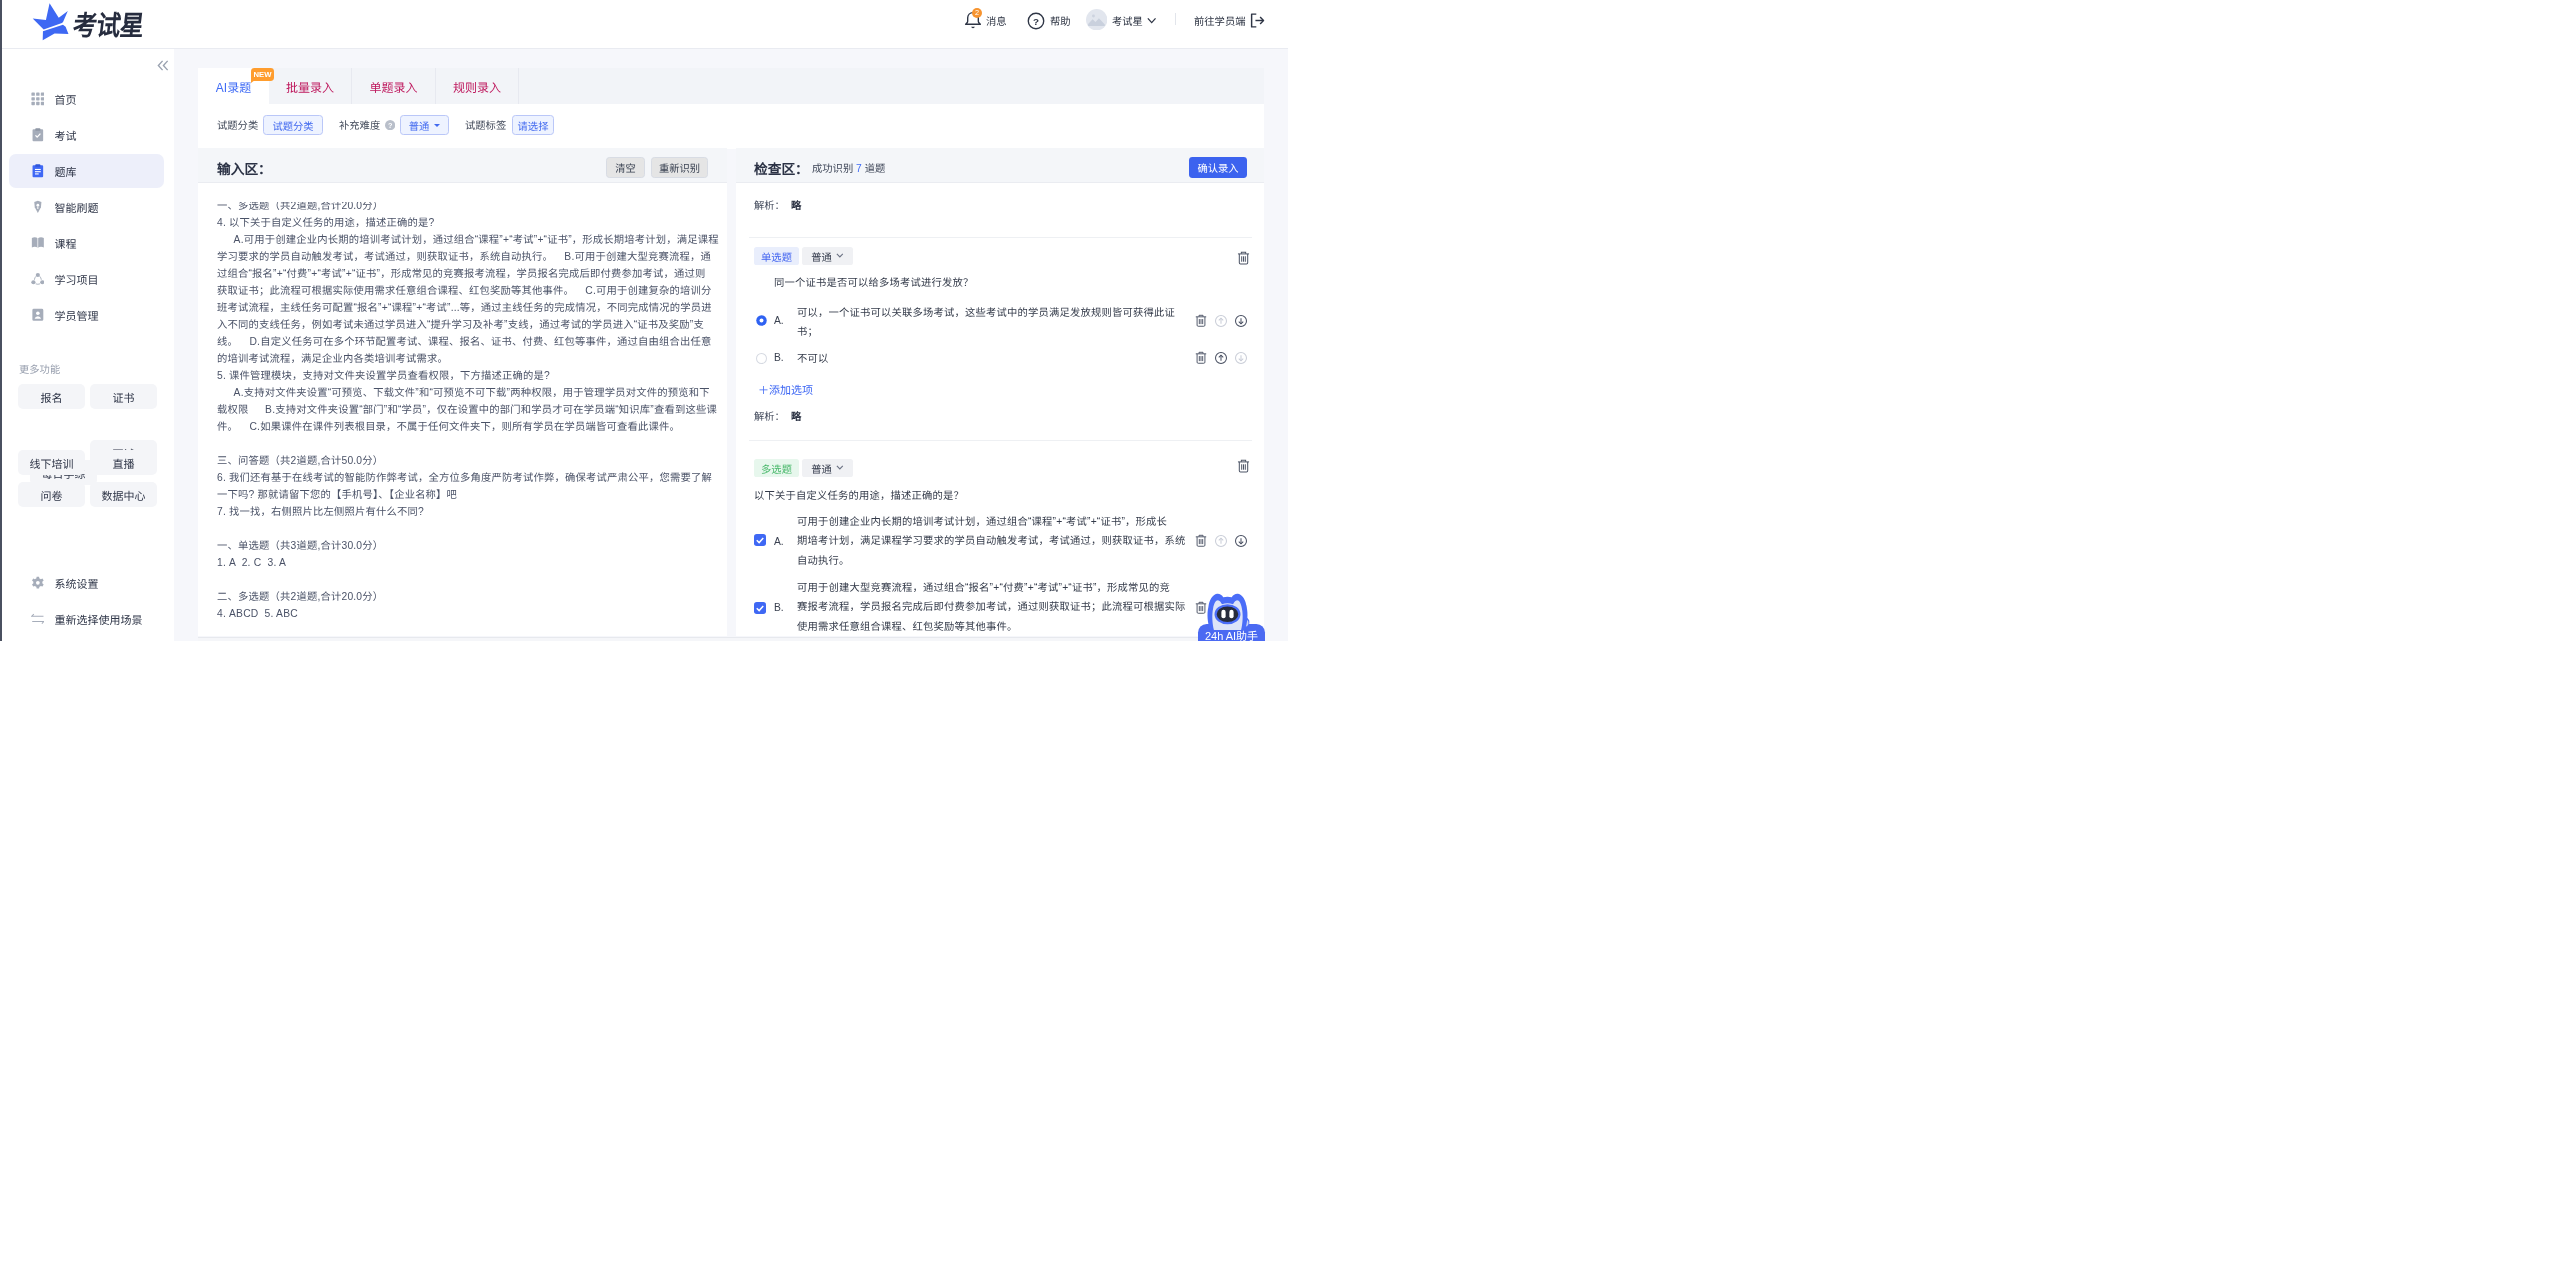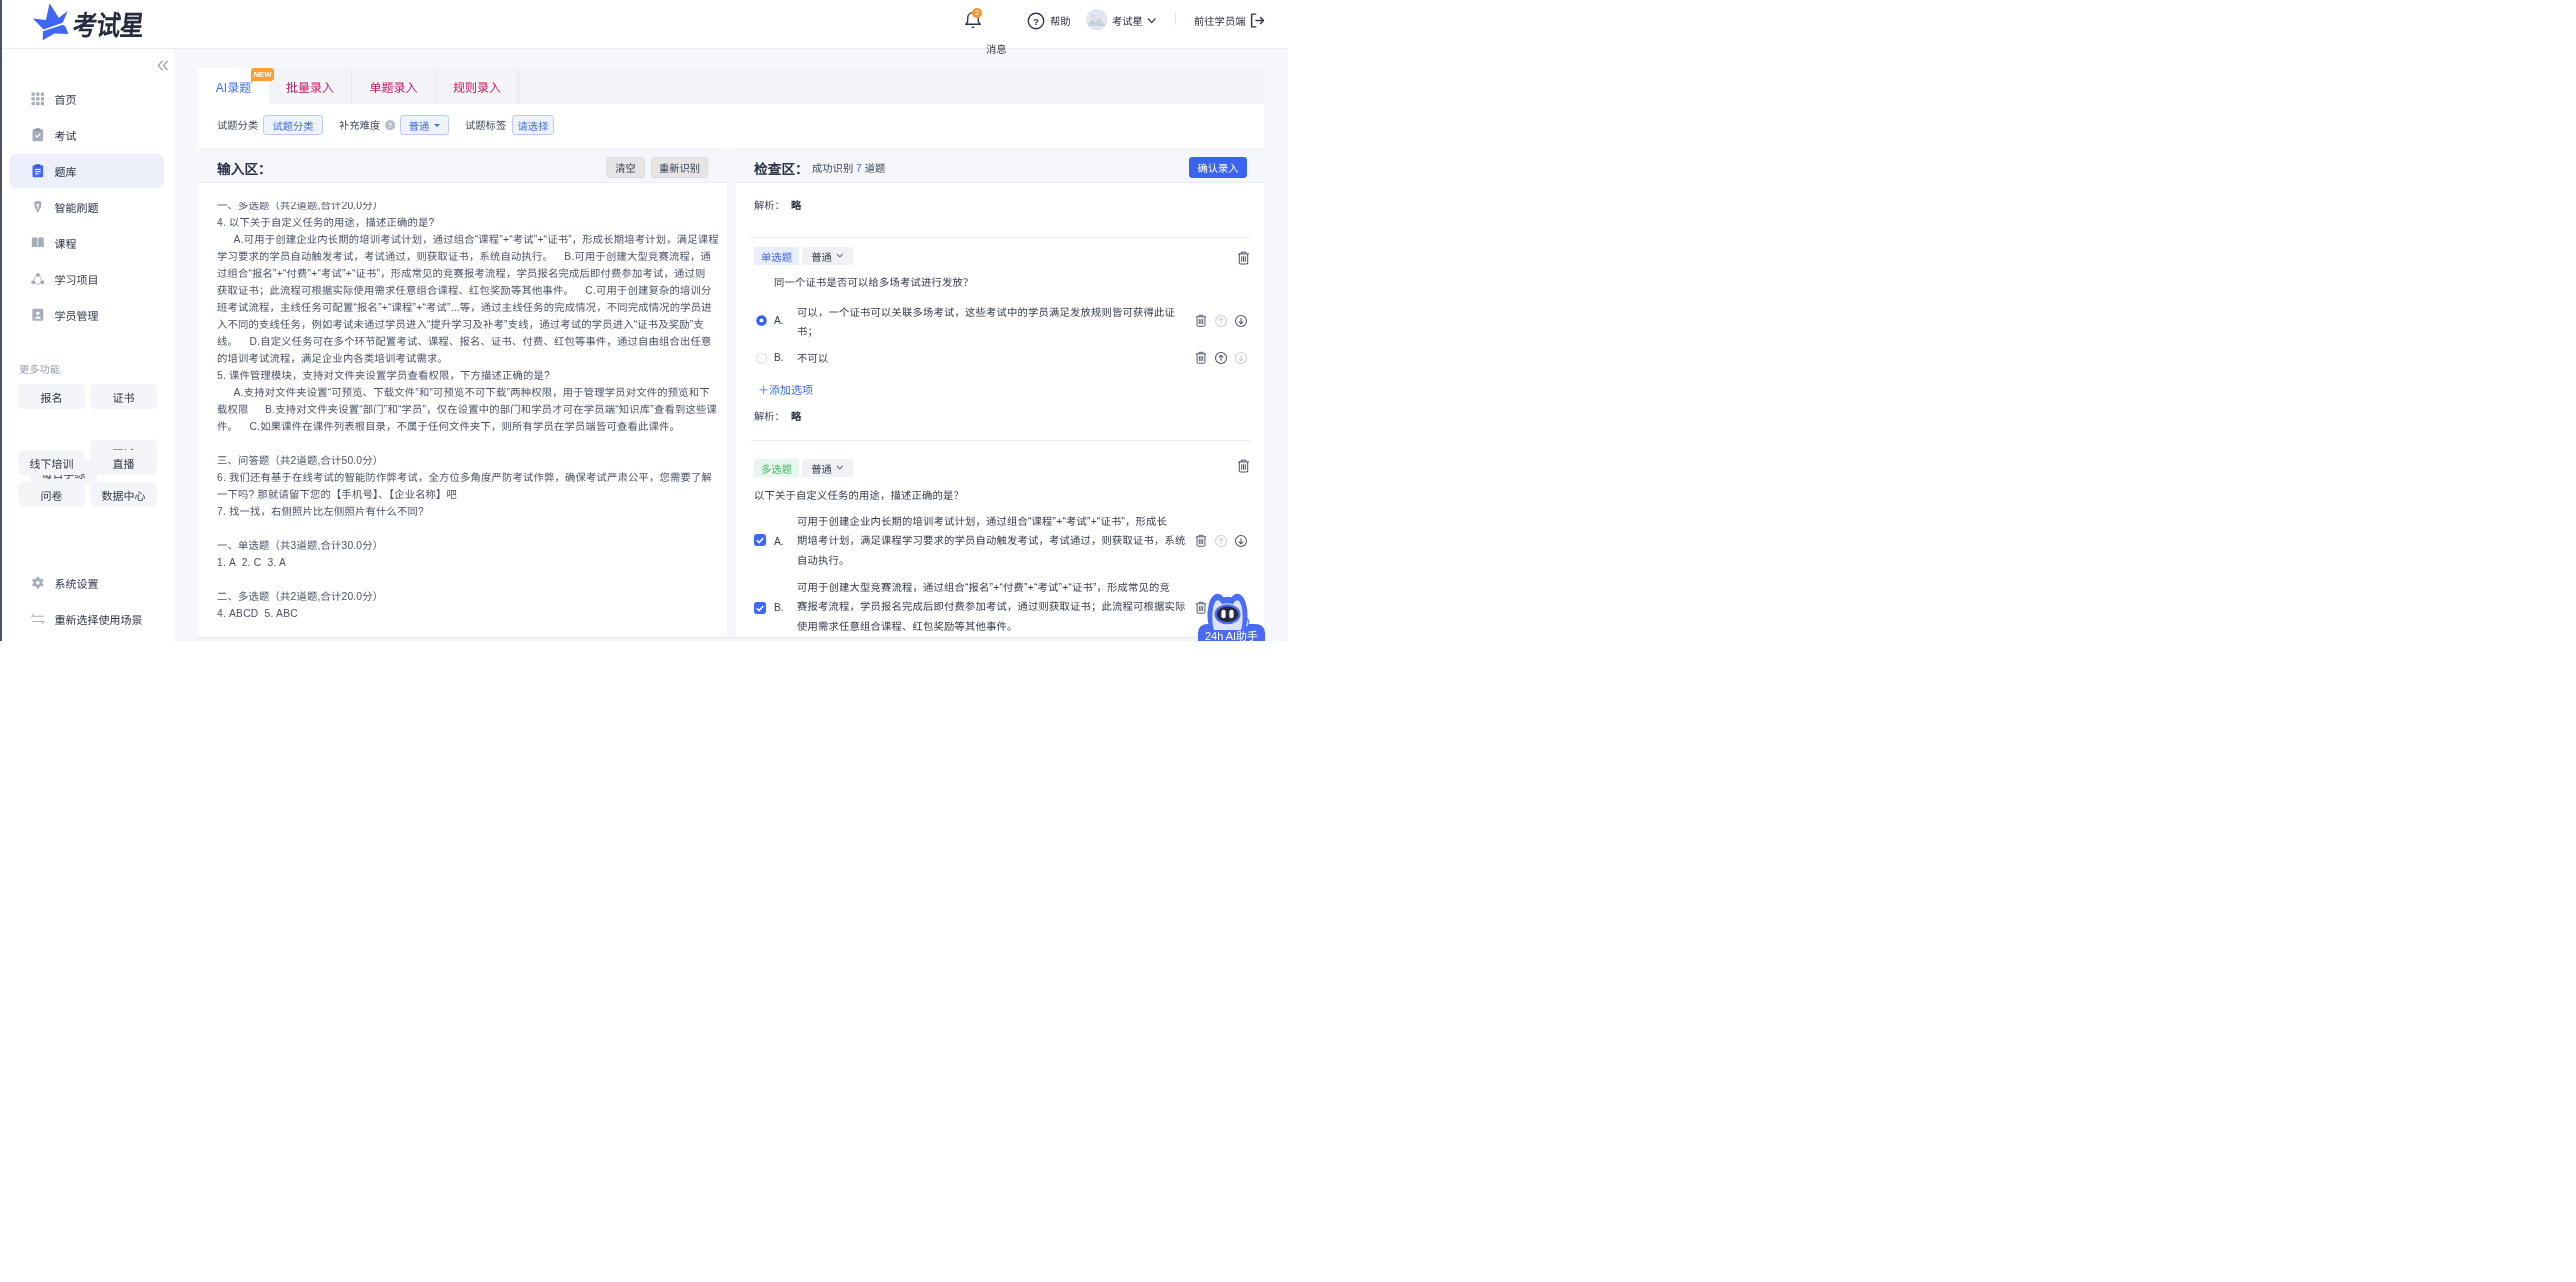--- a/index.html
+++ b/index.html
@@ -52,21 +52,21 @@
   <polygon fill="#3e68f3" points="20.4,0.3 31.2,17.3 41.9,9.5 36.3,22.4 35,23.7 13.4,31.2 0.5,18.4 16.1,20.1"></polygon>
   <polygon fill="#3e68f3" points="12.6,33.4 36.2,25.6 39.3,27.9 42.7,36.5 26.3,35.9 12.3,44.0"></polygon>
 </svg>
 <div class="abs" style="left:73px;top:13.7px;z-index:11;font-size:24px;line-height:24px;font-weight:bold;color:#262c3e;transform:skewX(-7deg) scaleY(1.13);transform-origin:50% 50%;letter-spacing:-0.4px;">考试星</div>
 
 <svg class="abs" style="left:964px;top:10.3px;z-index:11" width="18" height="19" viewBox="0 0 21 22">
   <path d="M10.5 3 c-3.7 0-6.2 2.8-6.2 6.3 v3.7 c0 0.9-0.5 1.8-1.3 2.5 l-1.1 1 h17.2 l-1.1-1 c-0.8-0.7-1.3-1.6-1.3-2.5 v-3.7 c0-3.5-2.5-6.3-6.2-6.3z" fill="none" stroke="#2e3545" stroke-width="1.6" stroke-linejoin="round"></path>
   <path d="M8.3 19.5 a2.3 2.3 0 0 0 4.4 0z" fill="#2e3545"></path>
 </svg>
 <div class="abs" style="left:972px;top:7.7px;z-index:12;width:10.3px;height:10.3px;border-radius:50%;background:#f7942f;color:#fff;font-size:7.3px;display:flex;align-items:center;justify-content:center;">2</div>
-<div class="hitem" style="left:986px;margin-top:28px;">消息</div>
+<div class="hitem" style="left:986px;">消息</div>
 <svg class="abs" style="left:1027px;top:12px;z-index:11" width="18" height="18" viewBox="0 0 21 21">
   <circle cx="10.5" cy="10.5" r="9" fill="none" stroke="#2e3545" stroke-width="1.6"></circle>
   <text x="10.5" y="14.6" font-size="11.5" font-weight="bold" fill="#2e3545" text-anchor="middle">?</text>
 </svg>
 <div class="hitem" style="left:1050px;">帮助</div>
 <svg class="abs" style="left:1086px;top:8.6px;z-index:11" width="21.4" height="21.4" viewBox="0 0 25 25">
   <circle cx="12.5" cy="12.5" r="12.5" fill="#e2e6ee"></circle>
   <circle cx="8.7" cy="8.2" r="1.7" fill="#cdd3df"></circle>
   <path d="M2.5 17.5 l5.2-5.6 3.4 3.4 4-4.6 6.9 7.3 v2 h-19.5z" fill="#c9d0dd"></path>
 </svg>

